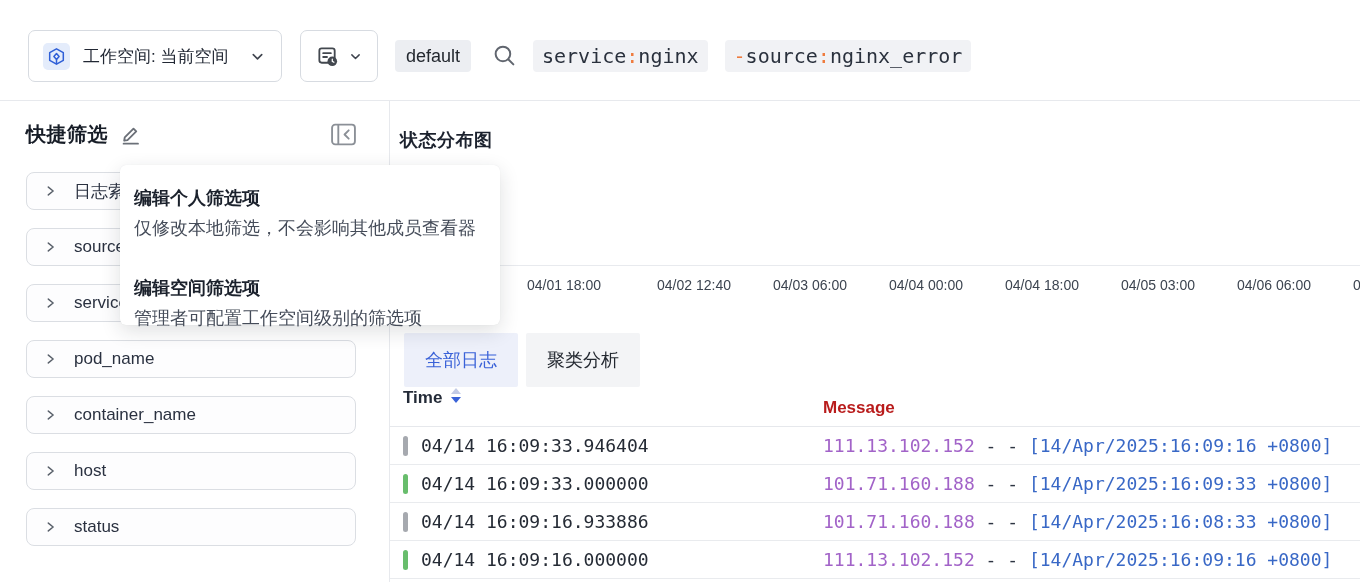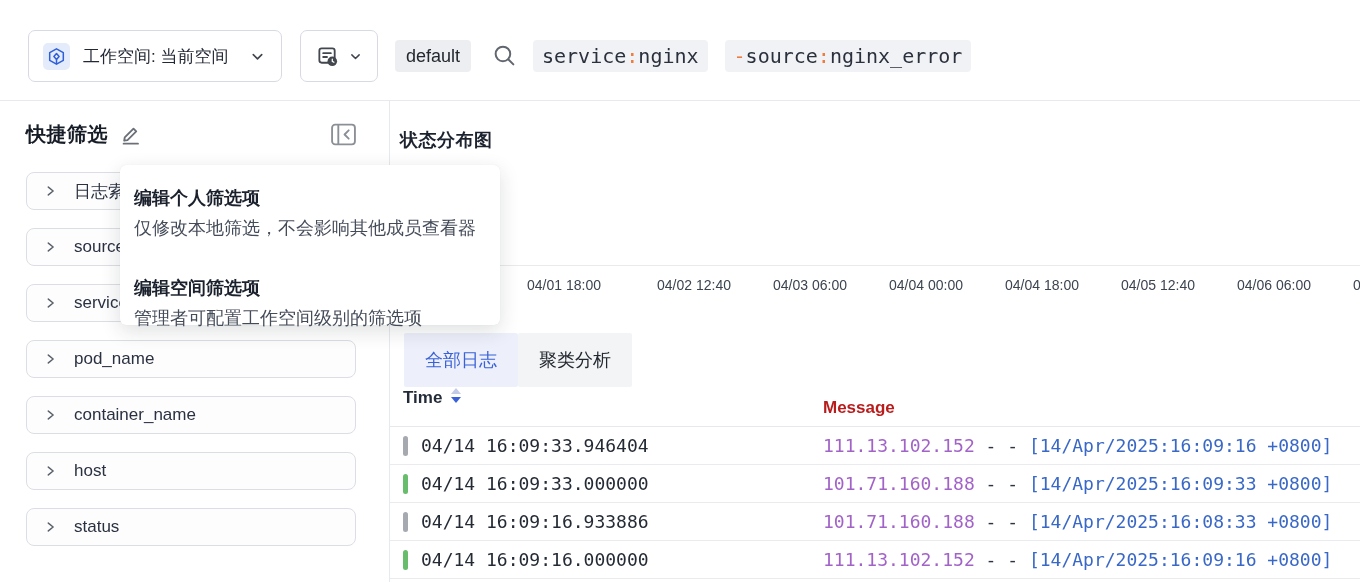--- a/index.html
+++ b/index.html
@@ -34,21 +34,21 @@
           box-shadow:0 6px 20px rgba(30,35,44,.14), 0 0 1px rgba(30,35,44,.10); padding:21px 14px; z-index:30; }
   .menu-item { cursor:pointer; }
   .menu-item + .menu-item { margin-top:36px; }
   .menu-title { font-size:18px; font-weight:bold; color:#1b212c; }
   .menu-desc { margin-top:6px; font-size:18px; color:#454c59; }
   
   .main { position:absolute; left:390px; top:101px; width:970px; height:481px; overflow:hidden; background:#fff; }
   .chart-title { position:absolute; left:10px; top:27px; font-size:18px; font-weight:bold; color:#1c222e; letter-spacing:0.5px; }
   .axis-line { position:absolute; left:10px; top:164px; width:960px; height:1px; background:#e8eaee; }
   .tick { position:absolute; top:176px; transform:translateX(-50%); font-size:14px; color:#3c4450; white-space:nowrap; }
-  .tabs { position:absolute; left:14px; top:232px; display:flex; gap:0; }
+  .tabs { position:absolute; left:14px; top:232px; display:flex; gap:8px; }
   .tab { width:114px; height:54px; display:flex; align-items:center; justify-content:center; font-size:18px; border-radius:2px; cursor:pointer; }
   .tab.active { background:var(--active-tab-bg); color:var(--accent-blue); }
   .tab.inactive { background:#f3f4f6; color:#22272f; }
   .thead { position:absolute; left:0; top:287px; width:970px; height:39px; border-bottom:1px solid #e6e8ec; }
   .th-time { position:absolute; left:13px; top:0; height:39px; display:flex; align-items:flex-start; gap:9px; font-size:17px; font-weight:bold; color:#242b38; cursor:pointer; }
   .th-msg  { position:absolute; left:433px; top:0; line-height:39px; font-size:17px; font-weight:bold; color:#b91c1c; }
   .sort { display:inline-flex; flex-direction:column; gap:3px; }
   .sort .up   { width:0; height:0; border-left:5px solid transparent; border-right:5px solid transparent; border-bottom:6px solid #c3cbe6; }
   .sort .down { width:0; height:0; border-left:5px solid transparent; border-right:5px solid transparent; border-top:6px solid var(--accent-blue); }
   .row { position:absolute; left:0; width:970px; height:38px; border-bottom:1px solid #e9ebee; cursor:pointer; background:#fff; }
@@ -204,21 +204,21 @@
   <div class="main">
     <div class="chart-title">状态分布图</div>
     <div class="axis-line"></div>
     <div>
         <span class="tick" style="left: 72px;">04/01 00:00</span>
         <span class="tick" style="left: 174px;">04/01 18:00</span>
         <span class="tick" style="left: 304px;">04/02 12:40</span>
         <span class="tick" style="left: 420px;">04/03 06:00</span>
         <span class="tick" style="left: 536px;">04/04 00:00</span>
         <span class="tick" style="left: 652px;">04/04 18:00</span>
-        <span class="tick" style="left: 768px;">04/05 12:40</span>
+        <span class="tick" style="left: 768px;">04/05 03:00</span>
         <span class="tick" style="left: 884px;">04/06 06:00</span>
         <span class="tick" style="left: 1000px;">04/07 00:00</span>
       </div>
 
     <div class="tabs">
       <div class="tab active">全部日志</div>
       <div class="tab inactive">聚类分析</div>
     </div>
 
     <div class="thead">

